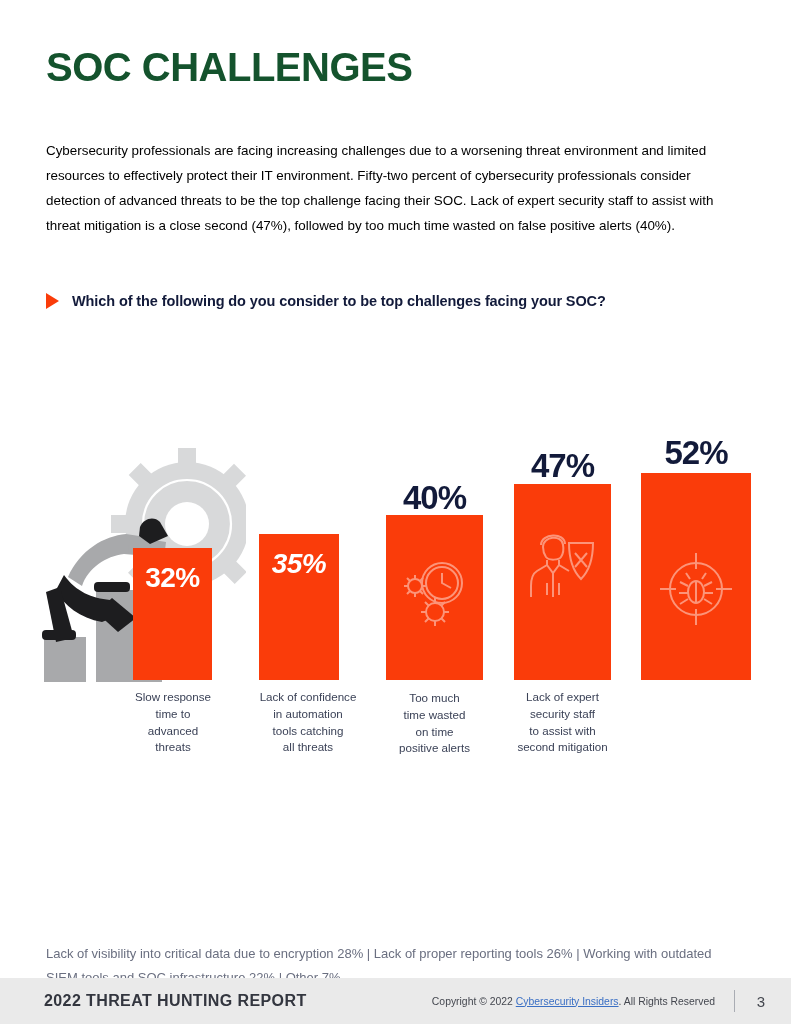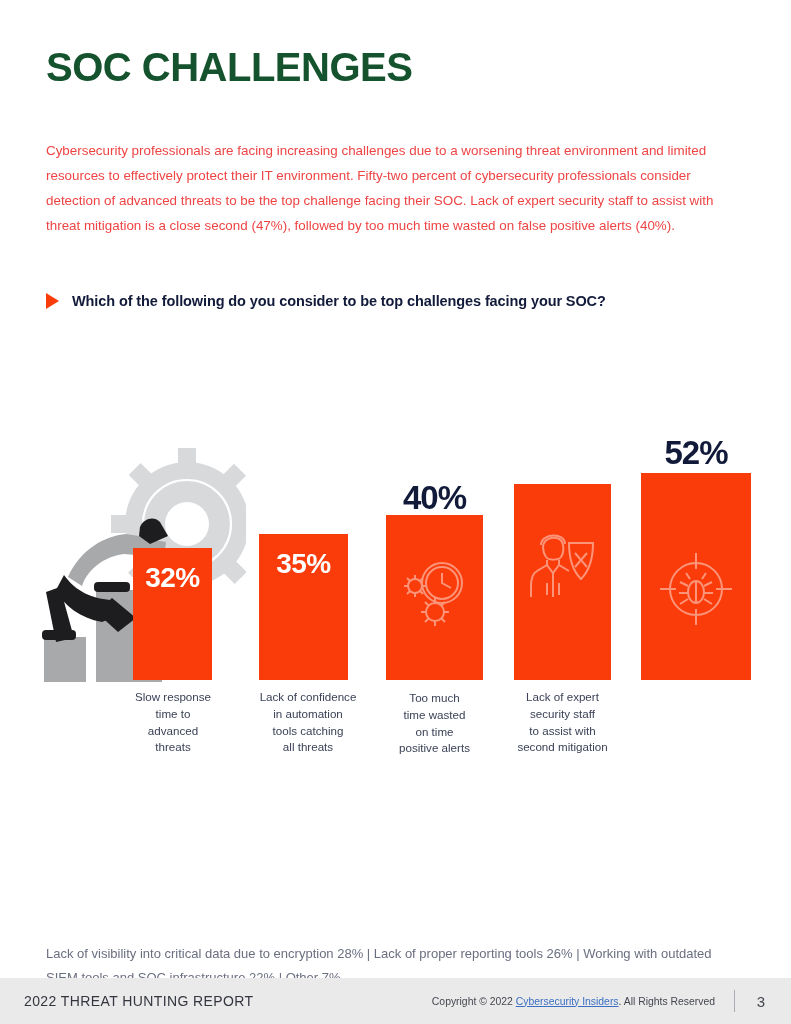--- a/index.html
+++ b/index.html
@@ -14,21 +14,21 @@
   
   .title {
     position: absolute; left: 46px; top: 47px;
     font-size: 40px; font-weight: bold; letter-spacing: -0.5px;
     color: #14532d; line-height: 1;
   }
 
   
   .intro {
     position: absolute; left: 46px; top: 138px; width: 700px;
-    font-size: 13.4px; line-height: 25px; color: #ef4444;
+    font-size: 13.4px; line-height: 25px; color: #000000;
   }
 
   
   .question-row {
     position: absolute; left: 46px; top: 293px;
     display: flex; align-items: center; gap: 13px;
   }
   .tri {
     width: 0; height: 0;
     border-left: 13px solid #FA3C0A;
@@ -75,22 +75,22 @@
     font-size: 13px; line-height: 24px; color: #6a6f80;
   }
 
   
   .footer {
     position: absolute; left: 0; bottom: 0; width: 791px; height: 46px;
     background: #EAEAEA;
     display: flex; align-items: center;
   }
   .footer-left {
-    position: absolute; left: 24px;
-    font-size: 14px; font-weight: normal; color: #33363f; letter-spacing: 0.4px;
+    position: absolute; left: 44px;
+    font-size: 16px; font-weight: bold; color: #33363f; letter-spacing: 0.4px;
   }
   .footer-right {
     position: absolute; right: 76px;
     font-size: 10.4px; color: #44474f; padding-left: 35px;
   }
   .footer-link { color: #3a6fc4; text-decoration: underline; }
   .footer-div {
     position: absolute; right: 56px; top: 12px;
     width: 1px; height: 22px; background: #a9acb3;
   }
@@ -156,21 +156,21 @@
     <div class="bar" style="left:133px; width:79px; height:132px; bottom:344px;">
       <span class="pct-in">32%</span>
     </div>
     <div class="cat-label" style="left:118px; top:689px; width:110px;">
       <div>Slow response</div>
       <div>time to</div>
       <div>advanced</div>
       <div>threats</div>
     </div>
 
-    <div class="bar" style="left:259px; width:89px; height:146px; bottom:344px;">
+    <div class="bar" style="left:259px; width:80px; height:146px; bottom:344px;font-style:italic;">
       <span class="pct-in">35%</span>
     </div>
     <div class="cat-label" style="left:248px; top:689px; width:120px;">
       <div>Lack of confidence</div>
       <div>in automation</div>
       <div>tools catching</div>
       <div>all threats</div>
     </div>
 
     <div class="pct-out" style="left:386px; width:97px; top:479px;">40%</div>
@@ -191,20 +191,21 @@
         </svg>
       </span>
     </div>
     <div class="cat-label" style="left:379px; top:690px; width:111px;">
       <div>Too much</div>
       <div>time wasted</div>
       <div>on time</div>
       <div>positive alerts</div>
     </div>
 
+    <div class="pct-out" style="left:514px; width:97px; top:447px;">47%</div>
     <div class="bar" style="left:514px; width:97px; height:196px; bottom:344px;">
       <span class="bar-icon" style="top:39px;">
         <svg width="76" height="76" viewBox="0 0 76 76" fill="none" stroke="#ffffff" stroke-width="2">
           <path d="M18 24 C18 13 37 11 38 22 C39 27 38 31 36 34 C34 37 24 38 21 34 C19 31 18 28 18 24 Z"></path>
           <path d="M16 22 C16 10 40 9 40 21"></path>
           <path d="M22 37 L22 42 L12 48 C7 51 6 57 6 63 L6 74"></path>
           <path d="M34 37 L34 42 L44 48"></path>
           <path d="M22 42 L28 50 L34 42"></path>
           <path d="M28 50 L28 74 M22 60 L22 72 M34 60 L34 72"></path>
           <path d="M44 20 L68 20 C68 40 62 50 56 56 C50 50 44 40 44 20 Z"></path>

